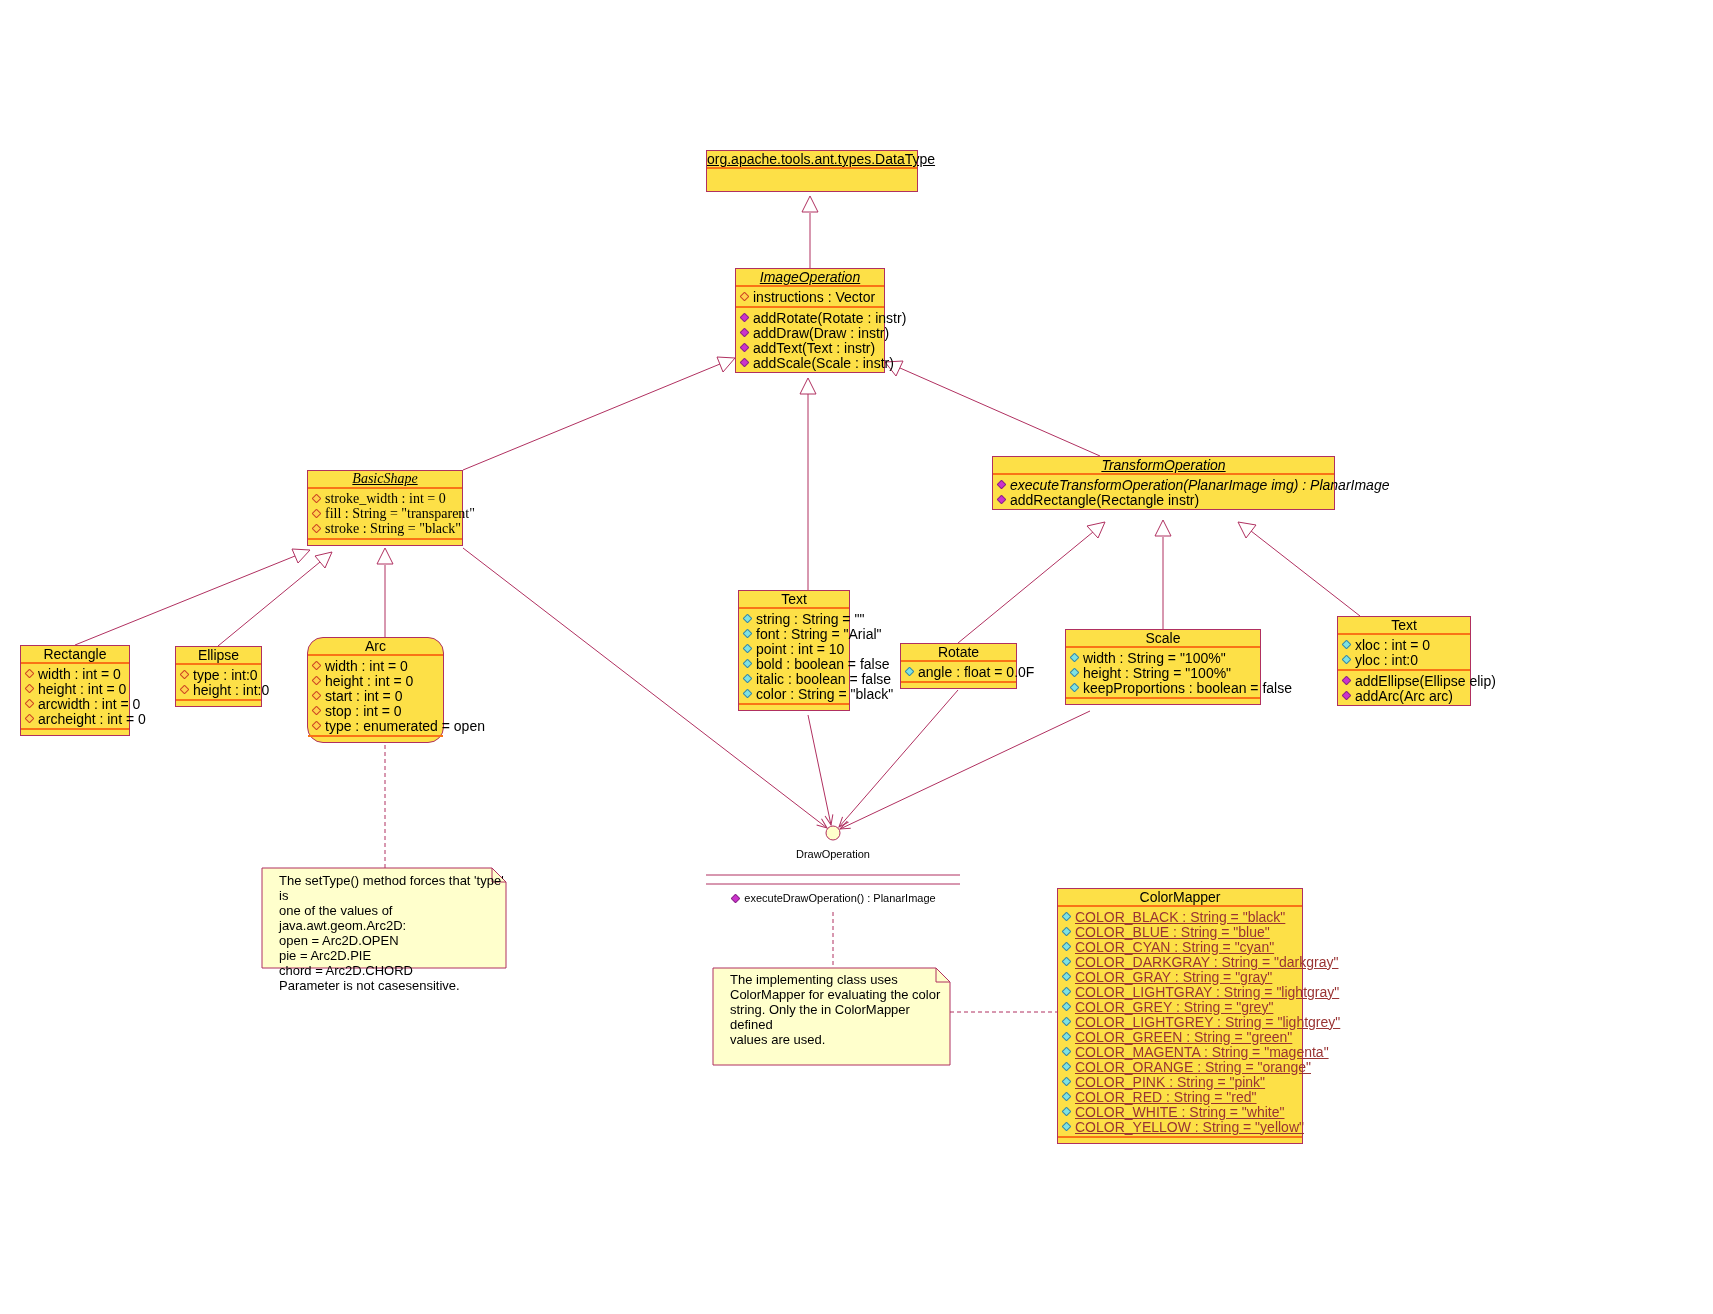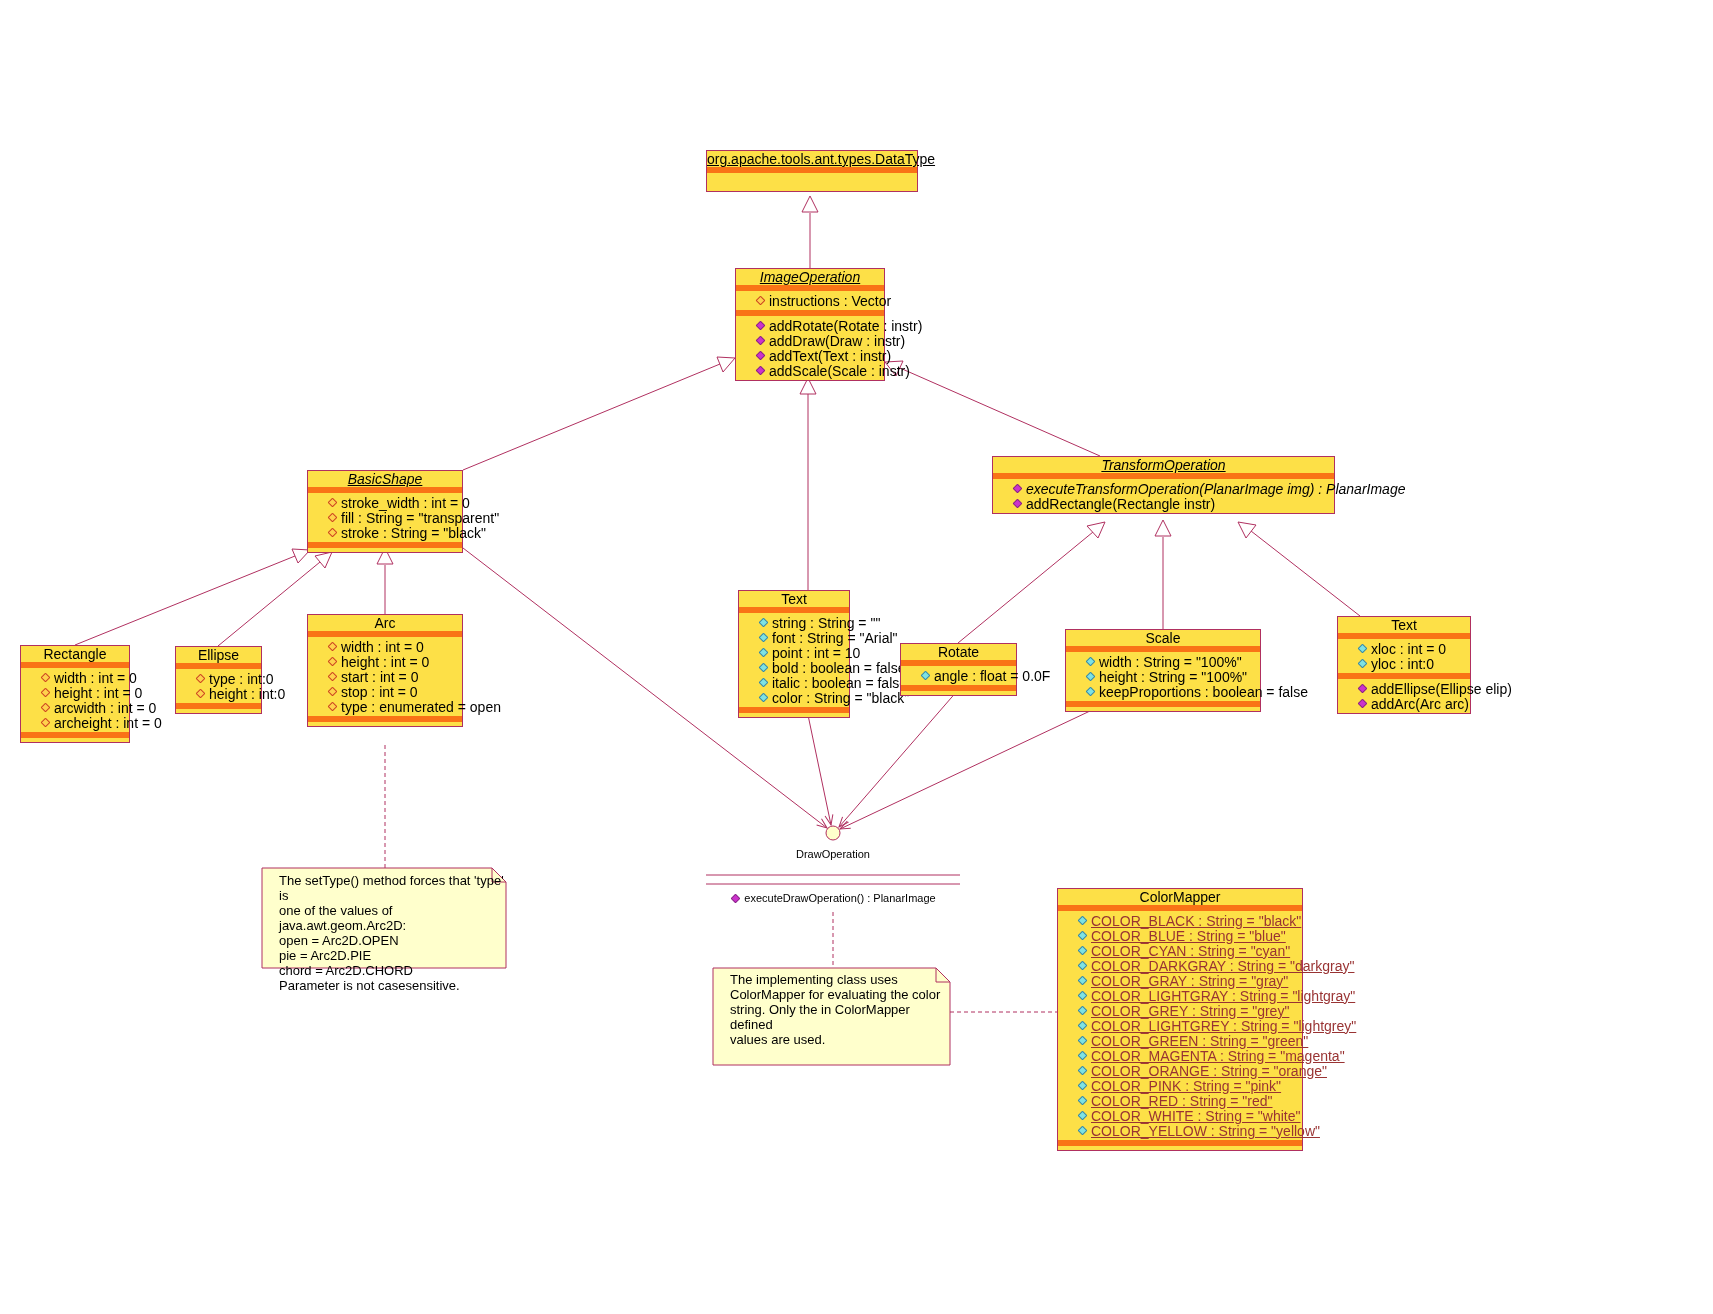--- a/index.html
+++ b/index.html
@@ -17,21 +17,21 @@
     position:absolute;
     background:#fde047;
     border:1px solid #B03060;
     font-size:14px;
     color:#000;
     pointer-events:auto;
   }
   .uml-title { height:16px; line-height:16px; text-align:center; white-space:nowrap; }
   .uml-title.it { font-style:italic; }
   .uml-title.ul { text-decoration:underline; }
-  .uml-comp { border-top:6px solid #f97316; padding:2px 16px; }
+  .uml-comp { border-top:2px solid #f97316; padding:2px 0; }
   .uml-row { display:flex; align-items:center; height:15px; padding:0 3px; white-space:nowrap; }
   .mini-icon { width:7px; height:7px; margin:0 5px 0 2px; transform:rotate(45deg); flex:0 0 auto; }
   .icon-key    { background:#FFD24D; border:1px solid #CC4422; border-radius:1px; }
   .icon-cyan   { background:#7FE2E2; border:1px solid #3388AA; border-radius:1px; }
   .icon-violet { background:#CC33CC; border:1px solid #881F88; border-radius:1px; }
   .row-text.it { font-style:italic; }
   .row-text.ul { text-decoration:underline; }
   .row-text.red { color:#993333; }
   .note-text { position:absolute; font-size:13px; line-height:15px; color:#000;margin-left:11px; }
   .lollipop-label { position:absolute; left:706px; top:848px; width:254px; text-align:center; font-size:11px; color:#000; }
@@ -144,21 +144,21 @@
           <div class="uml-row">
             <span class="mini-icon icon-violet"></span>
             <span class="row-text">addText(Text : instr)</span>
           </div>
           <div class="uml-row">
             <span class="mini-icon icon-violet"></span>
             <span class="row-text">addScale(Scale : instr)</span>
           </div>
         </div>
       </div>
-      <div class="uml-box" style="left: 307px; top: 470px; width: 156px;">
+      <div class="uml-box" style="left: 307px; top: 470px; width: 156px; font-family: Liberation Serif, serif;">
         <div class="uml-title it ul">BasicShape</div>
         <div class="uml-comp">
           <div class="uml-row">
             <span class="mini-icon icon-key"></span>
             <span class="row-text">stroke_width : int = 0</span>
           </div>
           <div class="uml-row">
             <span class="mini-icon icon-key"></span>
             <span class="row-text">fill : String = "transparent"</span>
           </div>
@@ -211,21 +211,21 @@
             <span class="mini-icon icon-key"></span>
             <span class="row-text">type : int:0</span>
           </div>
           <div class="uml-row">
             <span class="mini-icon icon-key"></span>
             <span class="row-text">height : int:0</span>
           </div>
         </div>
         <div class="uml-comp" style="min-height: 7px;"></div>
       </div>
-      <div class="uml-box" style="left: 307px; top: 614px; width: 156px;">
+      <div class="uml-box" style="left: 307px; top: 637px; width: 137px; border-radius: 16px;">
         <div class="uml-title">Arc</div>
         <div class="uml-comp">
           <div class="uml-row">
             <span class="mini-icon icon-key"></span>
             <span class="row-text">width : int = 0</span>
           </div>
           <div class="uml-row">
             <span class="mini-icon icon-key"></span>
             <span class="row-text">height : int = 0</span>
           </div>

